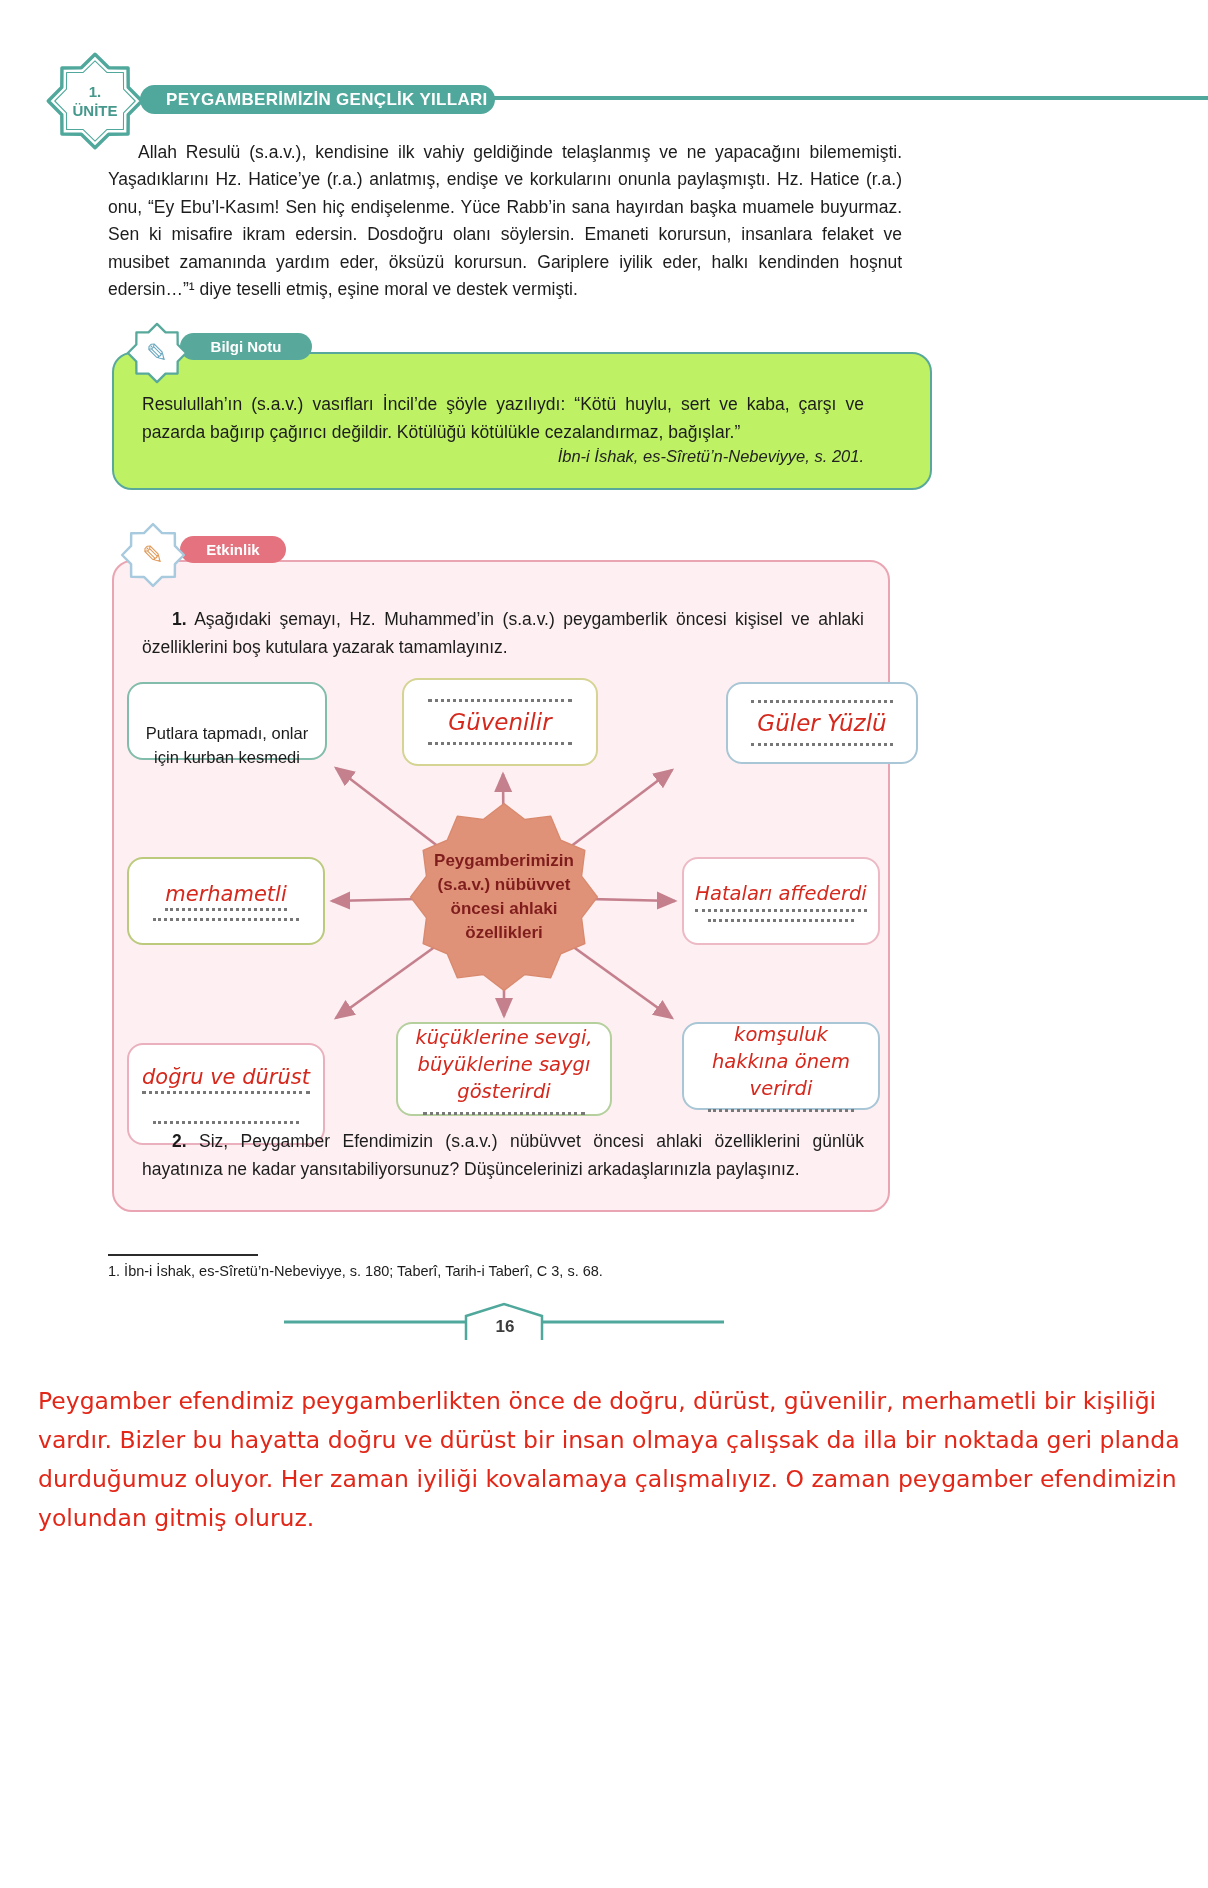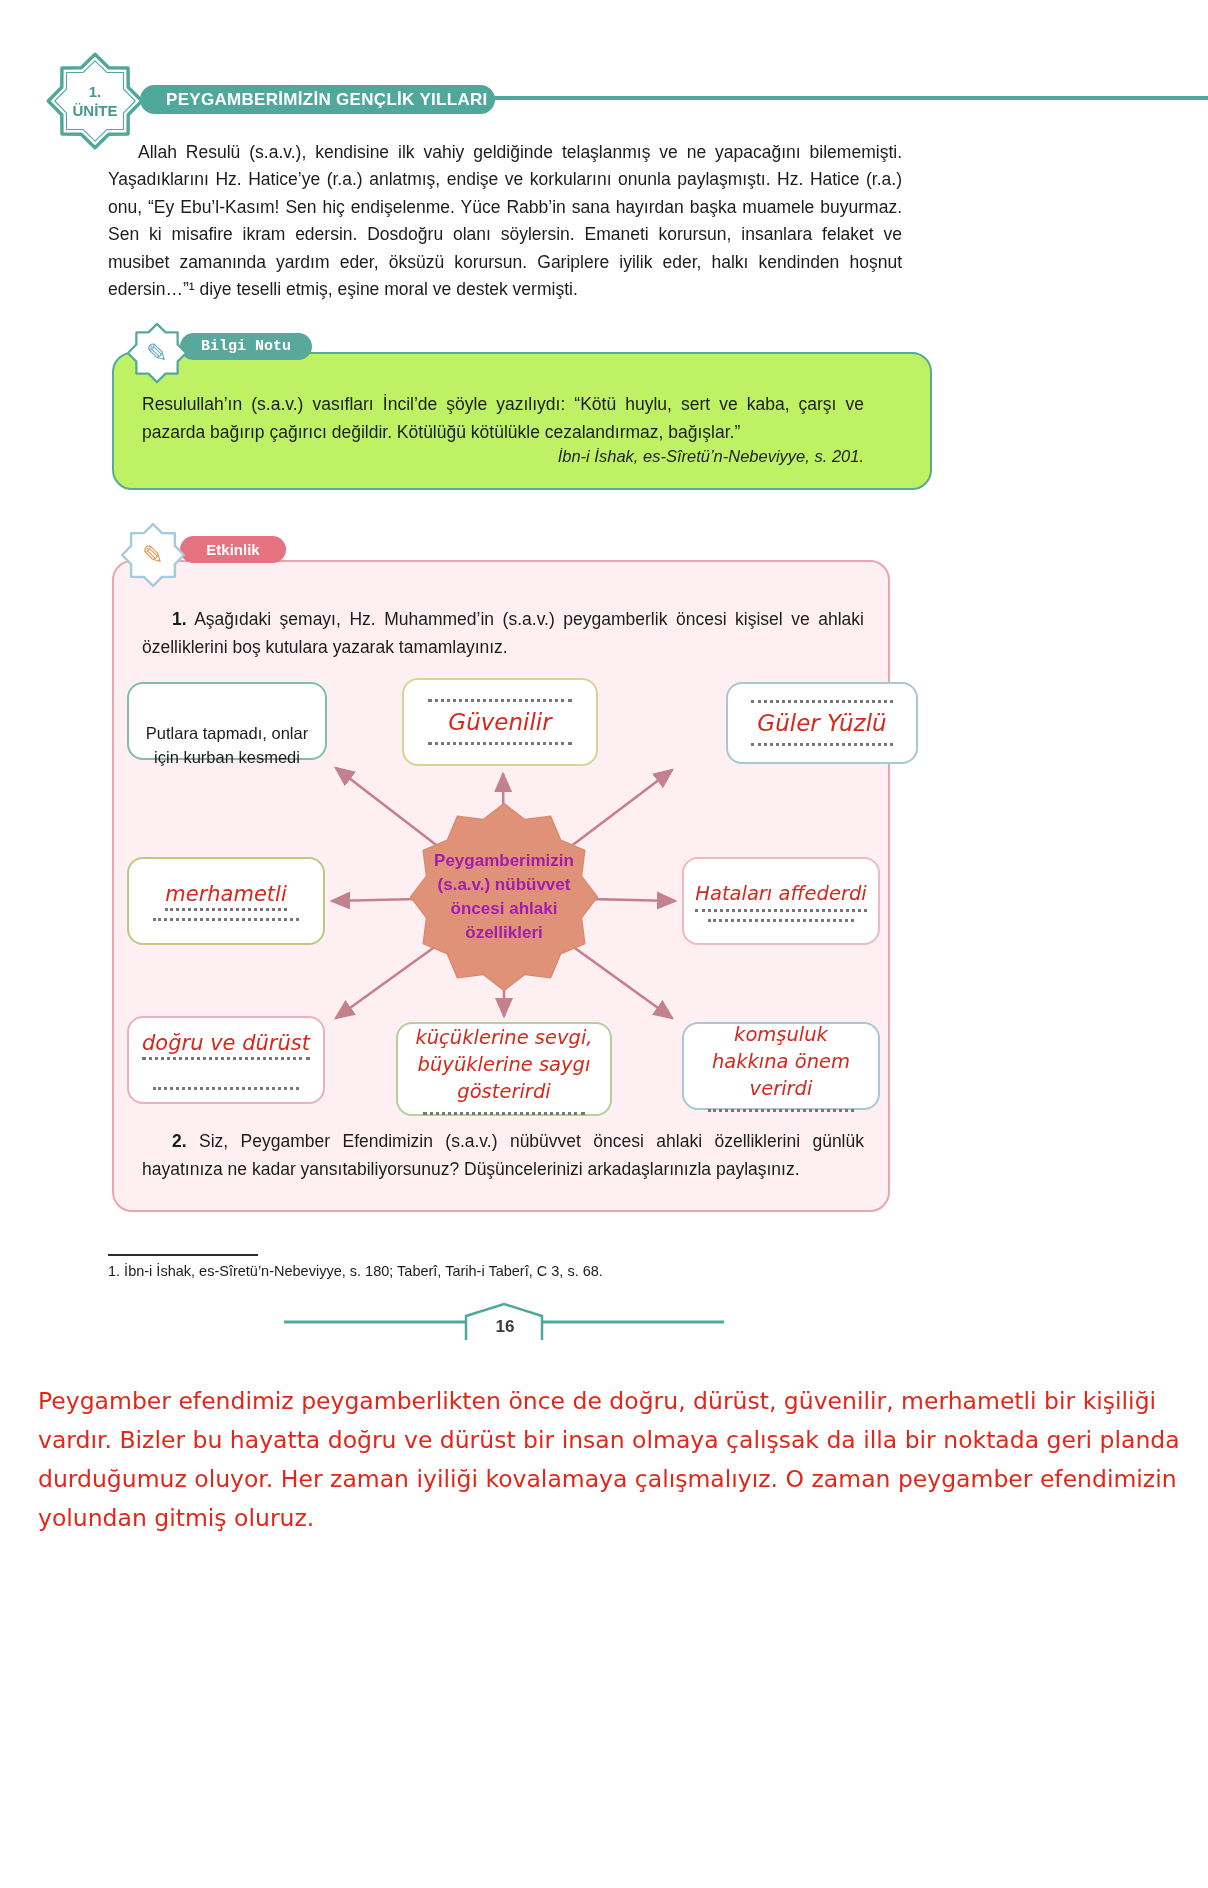--- a/index.html
+++ b/index.html
@@ -26,21 +26,21 @@
 
   
   .note-box { left:112px; top:352px; width:820px; height:138px; background:#bef264;
               border:2.5px solid #58a99c; border-radius:20px; z-index:0;padding-left:48px; }
   .note-body { position:absolute; left:28px; top:36px; width:722px; font-size:17.5px;
                line-height:28px; text-align:justify; }
   .note-attrib { position:absolute; left:28px; top:93px; width:722px; text-align:right;
                  font-style:italic; font-size:16.5px; color:#222; }
   .tab { height:27px; border-radius:13.5px; display:flex; align-items:center; justify-content:center;
          color:#fff; font-weight:bold; font-size:15px; z-index:4; }
-  .tab-teal { left:180px; top:333px; width:132px; background:#58a99c;font-family:Liberation Mono, monospace; }
+  .tab-teal { left:180px; top:333px; width:132px; background:#58a99c; }
   .tab-pink { left:180px; top:536px; width:106px; background:#e4737f; }
   .tab-icon { z-index:5; }
   .tab-icon .pencil { position:absolute; left:0; top:0; width:100%; height:100%;
                       display:flex; align-items:center; justify-content:center; font-size:26px; }
   .icon-bilgi { left:124px; top:320px; width:66px; height:66px; }
   .icon-etkinlik { left:118px; top:520px; width:70px; height:70px; }
 
   
   .activity-box { left:112px; top:560px; width:778px; height:652px; background:#fdeff2;
                   border:2.5px solid #eaa5b2; border-radius:20px; }
@@ -49,37 +49,37 @@
   .q1 { top:44px; }
   .q2 { top:566px; }
 
   
   .diagram { position:absolute; left:0; top:100px; width:778px; height:460px; }
   .arrows { position:absolute; left:0; top:0; }
   .center-star { position:absolute; left:292px; top:137px; width:196px; height:196px; }
   .center-star svg { position:absolute; left:0; top:0; }
   .center-label { position:absolute; left:8px; top:0; width:180px; height:196px;
                   display:flex; align-items:center; justify-content:center; text-align:center;
-                  font-weight:bold; font-size:17px; line-height:24px; color:#a21caf; }
+                  font-weight:bold; font-size:17px; line-height:24px; color:#7f1d1d; }
   .dbox { position:absolute; background:#ffffff; border:2.5px solid #ccc; border-radius:16px;
           display:flex; flex-direction:column; align-items:center; justify-content:center;
           gap:7px; padding:8px 10px; }
   .b-teal  { border-color:#82bcab; }
   .b-olive { border-color:#d6d493; }
   .b-blue  { border-color:#a9c6d6; }
   .b-green { border-color:#bcca7d; }
   .b-rose  { border-color:#ecb9c4; }
   .b-pink  { border-color:#eab0bd; }
   .b-lgreen{ border-color:#b5cf9d; }
   .pos-tl { left:13px;  top:20px;  width:200px; height:78px; }
   .pos-tc { left:288px; top:16px;  width:196px; height:88px; }
   .pos-tr { left:568px; top:20px;  width:192px; height:82px;margin-left:44px; }
   .pos-ml { left:13px;  top:195px; width:198px; height:88px; }
   .pos-mr { left:568px; top:195px; width:198px; height:88px; }
-  .pos-bl { left:13px;  top:354px; width:198px; height:88px;gap:27px; }
+  .pos-bl { left:13px;  top:381px; width:198px; height:102px;gap:27px; }
   .pos-bc { left:282px; top:360px; width:216px; height:94px; }
   .pos-br { left:568px; top:360px; width:198px; height:88px; }
   .printed { font-size:16.5px; line-height:24px; text-align:center; color:#1c1c1c;margin-top:48px; }
   .hand { font-family:"DejaVu Sans", sans-serif; font-style:italic; font-weight:500;
           color:#d6281c; text-align:center; }
   .hand-lg { font-size:23px; }
   .hand-md { font-size:21px; }
   .hand-sm { font-size:19.5px; line-height:27px; }
   .under { border-bottom:3px dotted #777; padding-bottom:2px; }
   .dots { width:84%; height:0; border-bottom:3px dotted #777; }

